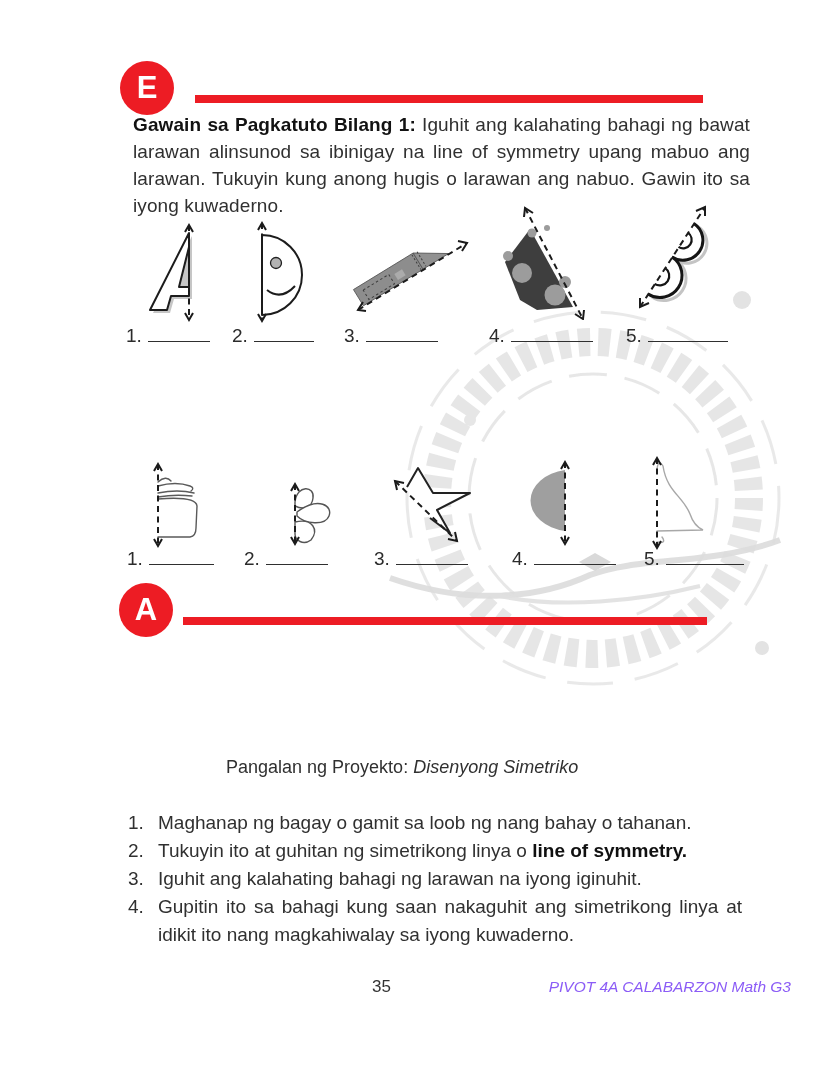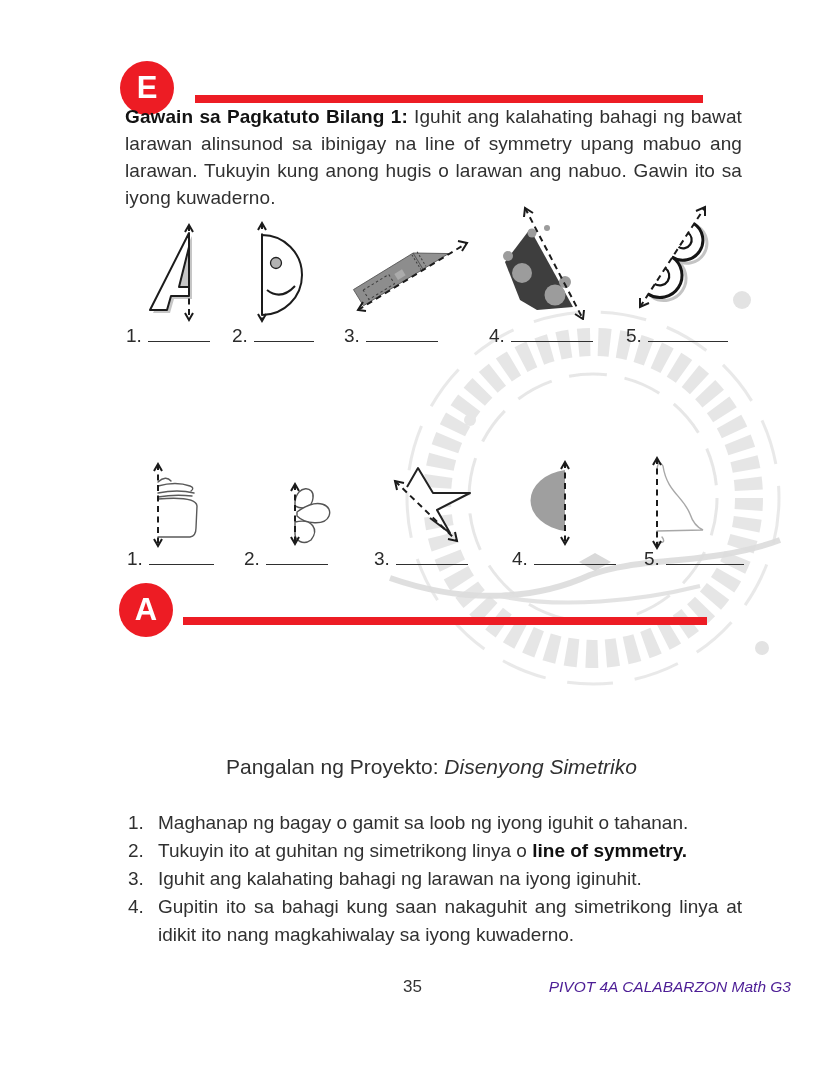--- a/index.html
+++ b/index.html
@@ -10,37 +10,37 @@
   .layer{position:absolute;inset:0;}
   .content{position:absolute;inset:0;z-index:2;}
   .wm{z-index:1;}
   .badge{
     position:absolute;width:54px;height:54px;border-radius:50%;
     background:#ED1C24;color:#fff;font-weight:700;font-size:31px;
     display:flex;align-items:center;justify-content:center;
   }
   .redline{position:absolute;height:8px;background:#ED1C24;}
   .para{
-    position:absolute;width:617px;left:125px;margin:0;
+    position:absolute;width:617px;left:125px;margin:8px;
     font-size:19px;line-height:27px;text-align:justify;letter-spacing:.1px;color:#303030;
   }
   .para b{color:#121212;}
   .ans-row{position:absolute;left:0;top:0;width:825px;height:24px;font-size:19px;color:#2b2b2b;}
   .ans-item{position:absolute;top:0;white-space:nowrap;}
   .blank{display:inline-block;border-bottom:1.7px solid #2f2f2f;height:15px;margin-left:6px;vertical-align:baseline;}
   .fig{position:absolute;}
-  .proj{position:absolute;left:226px;top:753px;font-size:21px;line-height:28px;color:#303030;}
+  .proj{position:absolute;left:226px;top:753px;font-size:18px;line-height:28px;color:#303030;}
   .proj .l2{padding-left:8px;}
   .steps{position:absolute;left:128px;top:809px;width:614px;font-size:19px;line-height:28px;color:#303030;}
   .step{display:flex;}
   .step .num{width:30px;flex:0 0 30px;}
   .step .stext{flex:1;text-align:justify;}
   .step .stext b{color:#101010;}
-  .footer-num{position:absolute;left:0;top:977px;width:825px;text-align:center;font-size:17px;color:#333;}
-  .footer-ed{position:absolute;right:34px;top:978px;font-size:15.5px;font-style:italic;color:#4c1d95;}
+  .footer-num{position:absolute;left:0;top:977px;width:763px;text-align:center;font-size:17px;color:#333;}
+  .footer-ed{position:absolute;right:34px;top:978px;font-size:15.5px;font-style:italic;color:#8b5cf6;}
   
   .dash{stroke:#1b1b1b;stroke-width:2;stroke-dasharray:6 4.5;fill:none;}
   .arr{stroke:#1b1b1b;stroke-width:2;fill:none;}
   .shape{fill:#ffffff;stroke:#1c1c1c;stroke-width:2;stroke-linejoin:round;}
   .sketch{fill:none;stroke:#5a5a5a;stroke-width:1.4;stroke-linecap:round;}
   .lightsketch{fill:none;stroke:#a8a8a8;stroke-width:1.4;stroke-linecap:round;}
 </style>
 </head>
 <body>
 
@@ -226,21 +226,21 @@
     <div class="proj">
       <div>
         <span>Pangalan ng Proyekto:</span>
         <i>Disenyong Simetriko</i>
       </div>
     </div>
 
     <div class="steps">
       <div class="step">
         <span class="num">1.</span>
-        <span class="stext"><span>Maghanap ng bagay o gamit sa loob ng iyong iguhit o tahanan.</span><b></b></span>
+        <span class="stext"><span>Maghanap ng bagay o gamit sa loob ng nang bahay o tahanan.</span><b></b></span>
       </div>
       <div class="step">
         <span class="num">2.</span>
         <span class="stext"><span>Tukuyin ito at guhitan ng simetrikong linya o </span><b>line of symmetry.</b></span>
       </div>
       <div class="step">
         <span class="num">3.</span>
         <span class="stext"><span>Iguhit ang kalahating bahagi ng larawan na iyong iginuhit.</span><b></b></span>
       </div>
       <div class="step">

